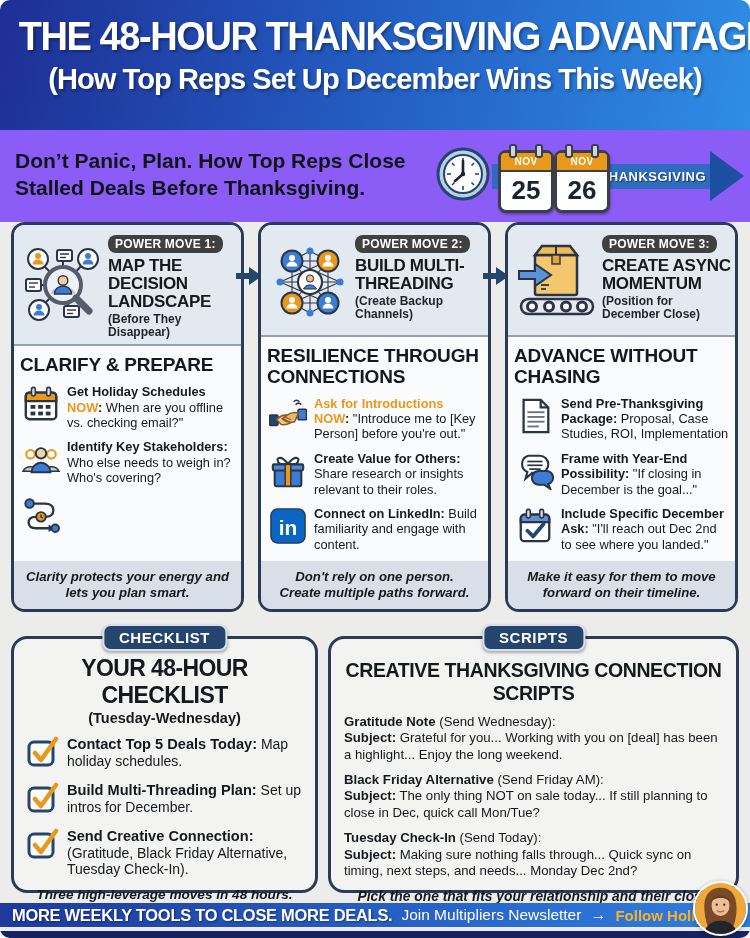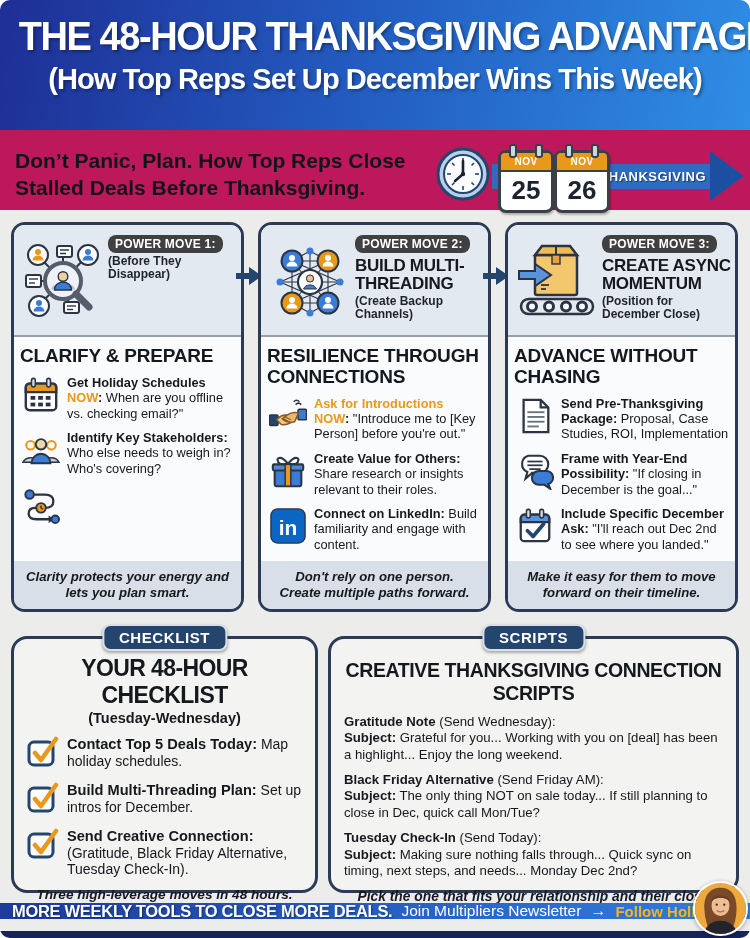--- a/index.html
+++ b/index.html
@@ -8,21 +8,21 @@
 
   
   .header{position:absolute;top:0;left:0;right:0;height:130px;text-align:center;color:#fff;
           background:linear-gradient(100deg,#1e2f96 0%,#2462c6 55%,#2f8de4 100%);}
   .header .title{padding-top:14px;font-size:40px;font-weight:700;letter-spacing:-1.5px;
                  text-shadow:2px 2px 3px rgba(0,0,0,.35);transform:scaleX(.95);white-space:nowrap;}
   .header .subtitle{font-size:30px;font-weight:700;letter-spacing:-1px;margin-top:3px;
                  text-shadow:2px 2px 3px rgba(0,0,0,.35);transform:scaleX(.97);white-space:nowrap;}
 
   
-  .intro{position:absolute;top:130px;left:0;right:0;height:80px;background:#be185d;}
+  .intro{position:absolute;top:130px;left:0;right:0;height:92px;background:#8b5cf6;}
   .intro-headline{position:absolute;left:15px;top:17px;font-size:21px;font-weight:700;line-height:1.3;color:#101419;}
   .clock{position:absolute;left:436px;top:147px;}
   .tl-band{position:absolute;left:492px;top:164px;width:220px;height:25px;background:#2f6cc0;}
   .tl-band .tl-label{position:absolute;right:6px;top:5px;font-size:13px;font-weight:700;color:#fff;
                      letter-spacing:.5px;text-shadow:1px 1px 1px #163a6e;}
   .tl-head{position:absolute;left:710px;top:151px;width:0;height:0;
            border-top:25px solid transparent;border-bottom:25px solid transparent;border-left:34px solid #1d4fa0;}
   .cal{position:absolute;width:50px;height:57px;background:#fff;border:3px solid #3a3f48;border-radius:8px;
        box-shadow:1px 2px 2px rgba(0,0,0,.25);}
   .cal1{left:498px;top:150px;} .cal2{left:554px;top:150px;}
@@ -71,21 +71,21 @@
   .cl-lead{font-weight:700;font-size:14.6px;}
   .cl-takeaway{text-align:center;font-style:italic;font-weight:700;font-size:13.6px;margin-top:9px;line-height:1.25;}
   .sc-body{padding:20px 13px 6px;}
   .sc-title{text-align:center;font-size:19.5px;font-weight:800;letter-spacing:-.4px;}
   .script{margin-top:9px;font-size:13.2px;line-height:1.24;}
   .sc-name{font-weight:700;}
   .sc-subj-label{font-weight:700;}
   .sc-takeaway{text-align:center;font-style:italic;font-weight:700;font-size:13.8px;margin-top:10px;}
 
   
-  .footer{position:absolute;left:0;right:0;top:903px;height:16px;display:flex;align-items:center;gap:9px;
+  .footer{position:absolute;left:0;right:0;top:903px;height:24px;display:flex;align-items:center;gap:9px;
           padding-left:12px;background:linear-gradient(95deg,#1d3a9c,#2a6cd0 70%,#2f7edc);box-sizing:border-box;}
   .f-bold{color:#fff;font-size:16.5px;font-weight:800;letter-spacing:-.3px;text-shadow:1px 1px 2px rgba(0,0,0,.4);white-space:nowrap;}
   .f-reg{color:#fff;font-size:15.5px;font-weight:500;white-space:nowrap;}
   .f-arrow{color:#e8eefb;font-size:16px;font-weight:700;}
   .f-cta{color:#f5b32b;font-size:15px;font-weight:700;white-space:nowrap;cursor:pointer;}
   .f-strip{position:absolute;left:0;right:0;top:931px;height:7px;background:#16235e;}
   .avatar{position:absolute;right:2px;top:881px;width:55px;height:55px;border-radius:50%;overflow:hidden;
           border:2px solid #fdfdfd;box-shadow:0 1px 4px rgba(0,0,0,.35);z-index:5;box-sizing:border-box;}
 </style>
 </head>
@@ -175,20 +175,21 @@
           <circle cx="42" cy="42" r="18" fill="#eef2f8" stroke="#555d6b" stroke-width="4"></circle>
           <path d="M30,51 A8,7 0 0 1 44,47 Z" fill="#b9c2cc"></path>
             <path d="M54,51 A8,7 0 0 0 40,47 Z" fill="#b9c2cc"></path>
           <circle cx="42" cy="37.5" r="4.8" fill="#f0cf9a" stroke="#2b3445" stroke-width="1.4"></circle>
           <path d="M33.5,51 A8.5,8 0 0 1 50.5,51 Z" fill="#3b7cd4" stroke="#2b3445" stroke-width="1.4"></path>
           <line x1="55" y1="55" x2="68" y2="68" stroke="#555d6b" stroke-width="7" stroke-linecap="round"></line>
         </svg>
       </div>
       <div class="card-head-text">
         <span class="pm-badge">POWER MOVE 1:</span>
+        <div class="pm-title">MAP THE DECISION LANDSCAPE</div>
         <div class="pm-sub">(Before They Disappear)</div>
       </div>
     </div>
     <div class="section-title">CLARIFY &amp; PREPARE</div>
     <div class="bullet">
       <span class="ic">
         <svg width="38" height="38" viewBox="0 0 40 40">
           <rect x="4" y="8" width="32" height="28" rx="4" fill="#fff" stroke="#2b3445" stroke-width="2.5"></rect>
           <path d="M4,12 a4,4 0 0 1 4,-4 h24 a4,4 0 0 1 4,4 v5 H4 Z" fill="#E8991C" stroke="#2b3445" stroke-width="2.5"></path>
           <rect x="10" y="2.5" width="4" height="9" rx="2" fill="#d9dde3" stroke="#2b3445" stroke-width="1.6"></rect>

